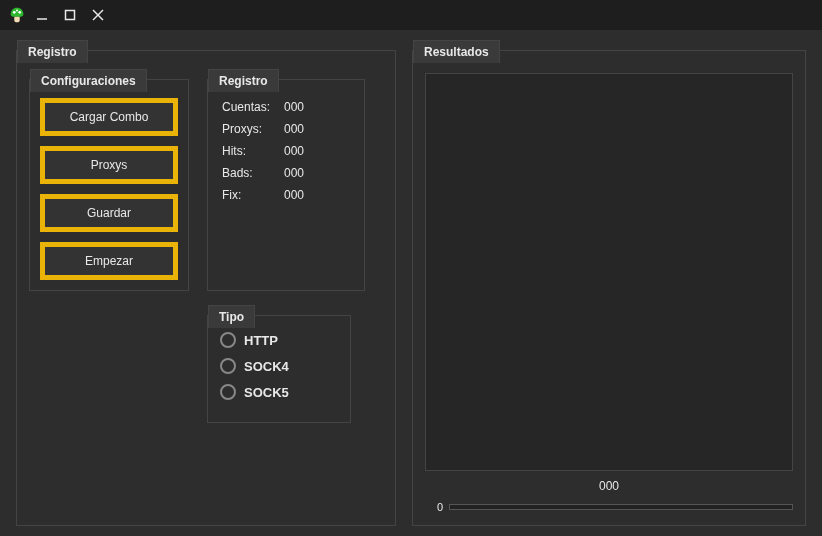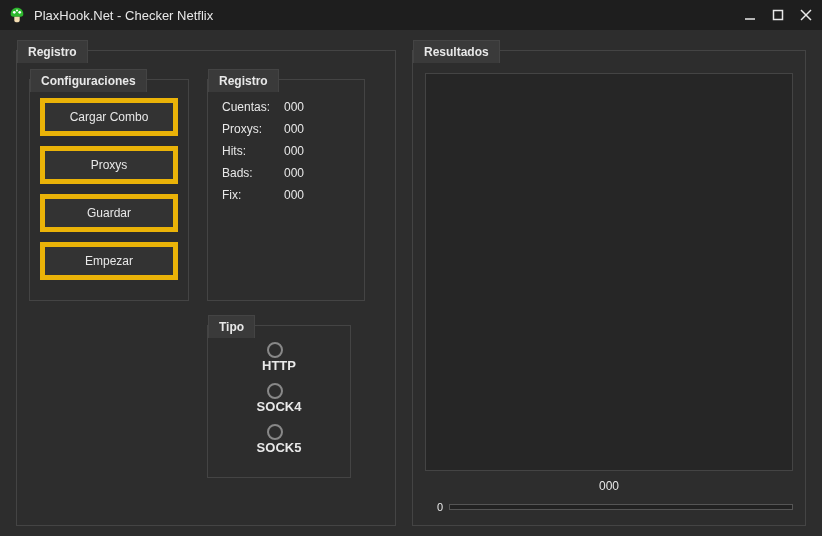--- a/index.html
+++ b/index.html
@@ -15,31 +15,31 @@
     .content { display: flex; padding: 20px 16px 10px 16px; gap: 16px; height: calc(100% - 30px); border-radius: 31px; }
     
     .fieldset { border: 1px solid #444; position: relative; padding: 12px; }
     .fieldset-title { position: absolute; top: -11px; left: 0; background: #3a3a3a; padding: 4px 10px; font-size: 12px; font-weight: bold; border: 1px solid #444; border-bottom: none; }
     
     .left-panel { width: 380px; display: flex; flex-direction: column; }
     .registro-outer { flex: 1; padding: 28px 12px 12px 12px; }
     
     .row1 { display: flex; gap: 18px; }
     
-    .config-box { width: 160px; padding: 18px 10px 20px 10px; }
+    .config-box { width: 160px; padding: 18px 10px 10px 10px; }
     .btn { display: block; width: 100%; background: #333; border: 5px solid #eab308; color: #e8e8e8; font-size: 12px; padding: 7px 0; margin-bottom: 10px; cursor: pointer; text-align: center; }
     .btn:last-child { margin-bottom: 0; }
     
     .stats-box { width: 158px; padding: 20px 14px 14px 14px; font-size: 12px; }
     .stat-row { display: flex; margin-bottom: 8px; }
     .stat-label { width: 62px; }
     .stat-val { }
     
     .tipo-box { width: 144px; margin-top: 24px; margin-left: 178px; padding: 16px 12px 12px 12px; }
-    .radio-row { display: flex; align-items: center; margin-bottom: 10px; cursor: pointer; font-size: 13px; font-weight: bold; flex-direction: column; }
+    .radio-row { display: flex; align-items: center; margin-bottom: 10px; cursor: pointer; font-size: 13px; font-weight: bold; }
     .radio-circle { width: 16px; height: 16px; border: 2px solid #888; border-radius: 50%; margin-right: 8px; }
     
     .right-panel { flex: 1; display: flex; flex-direction: column; justify-content: center; }
     .resultados-box { flex: 1; padding: 22px 12px 12px 12px; display: flex; flex-direction: column; }
     .results-textarea { flex: 1; background: #262626; border: 1px solid #444; width: 100%; }
     .counter { text-align: center; font-size: 12px; margin-top: 8px; }
     .progress-wrap { display: flex; align-items: center; margin-top: 8px; gap: 6px; }
     .progress-label { font-size: 11px; width: 18px; text-align: right; }
     .progress-bar { flex: 1; height: 6px; background: #222; border: 1px solid #555; }
   </style>
@@ -47,21 +47,20 @@
 <body>
 
 <div class="titlebar">
   <svg class="mushroom" viewBox="0 0 20 20">
     <path d="M10 2 C6 2 3 5 3 9 C3 11 4 12 6 12 L14 12 C16 12 17 11 17 9 C17 5 14 2 10 2 Z" fill="#2eb82e"></path>
     <circle cx="7" cy="7" r="1.5" fill="#fff"></circle>
     <circle cx="13" cy="7" r="1.5" fill="#fff"></circle>
     <circle cx="10" cy="5" r="1.2" fill="#fff"></circle>
     <path d="M7 12 L7 16 C7 17 8 18 10 18 C12 18 13 17 13 16 L13 12 Z" fill="#f5deb3"></path>
   </svg>
-  <div class="title-text">PlaxHook.Net - Checker Netflix</div>
   <div class="win-controls">
     <div class="win-btn">
       <svg width="12" height="12" viewBox="0 0 12 12">
           <line x1="1" y1="10" x2="11" y2="10"></line>
         </svg>
     </div>
     <div class="win-btn">
       <svg width="12" height="12" viewBox="0 0 12 12">
           <rect x="1.5" y="1.5" width="9" height="9"></rect>
         </svg>

